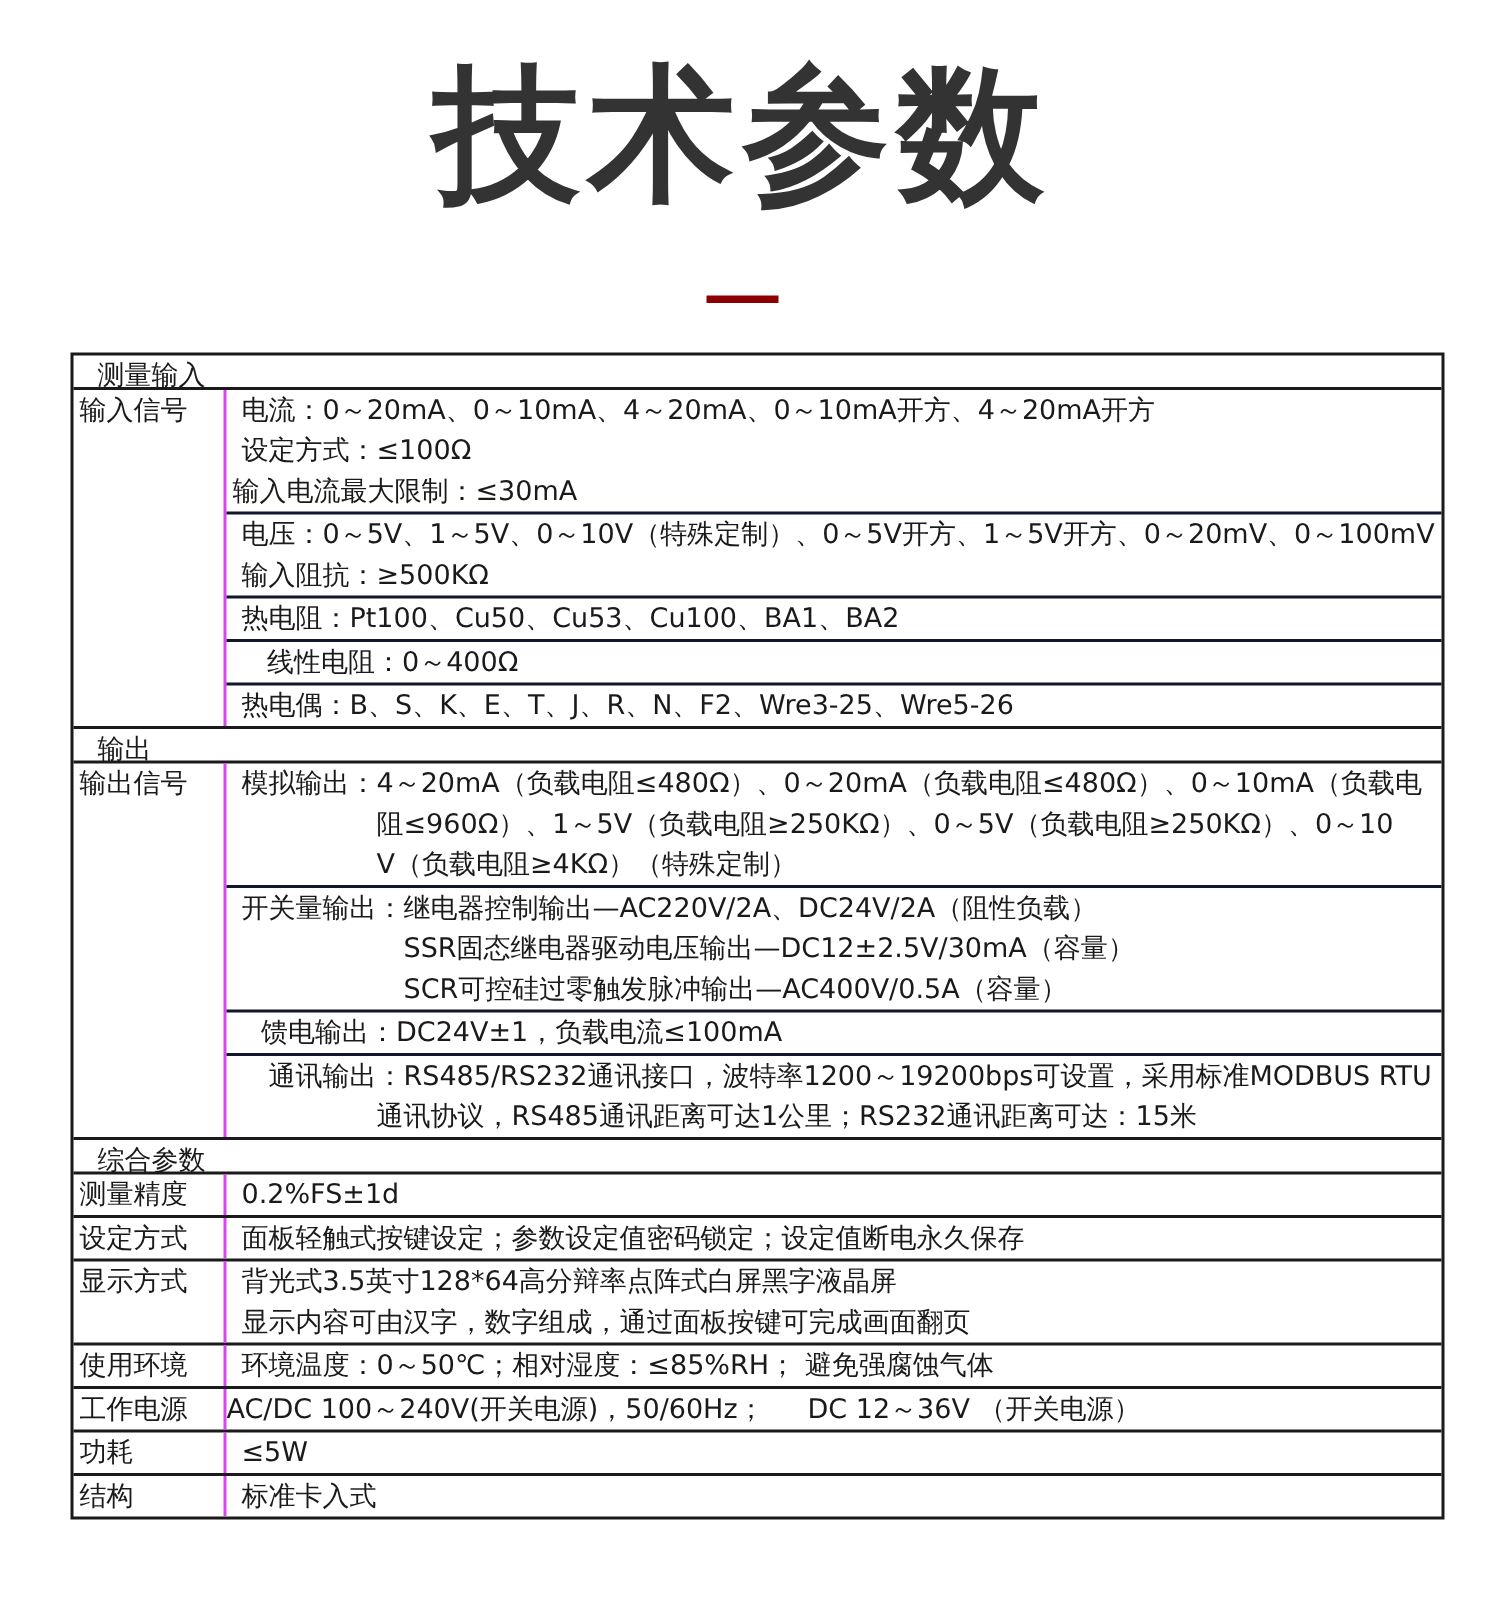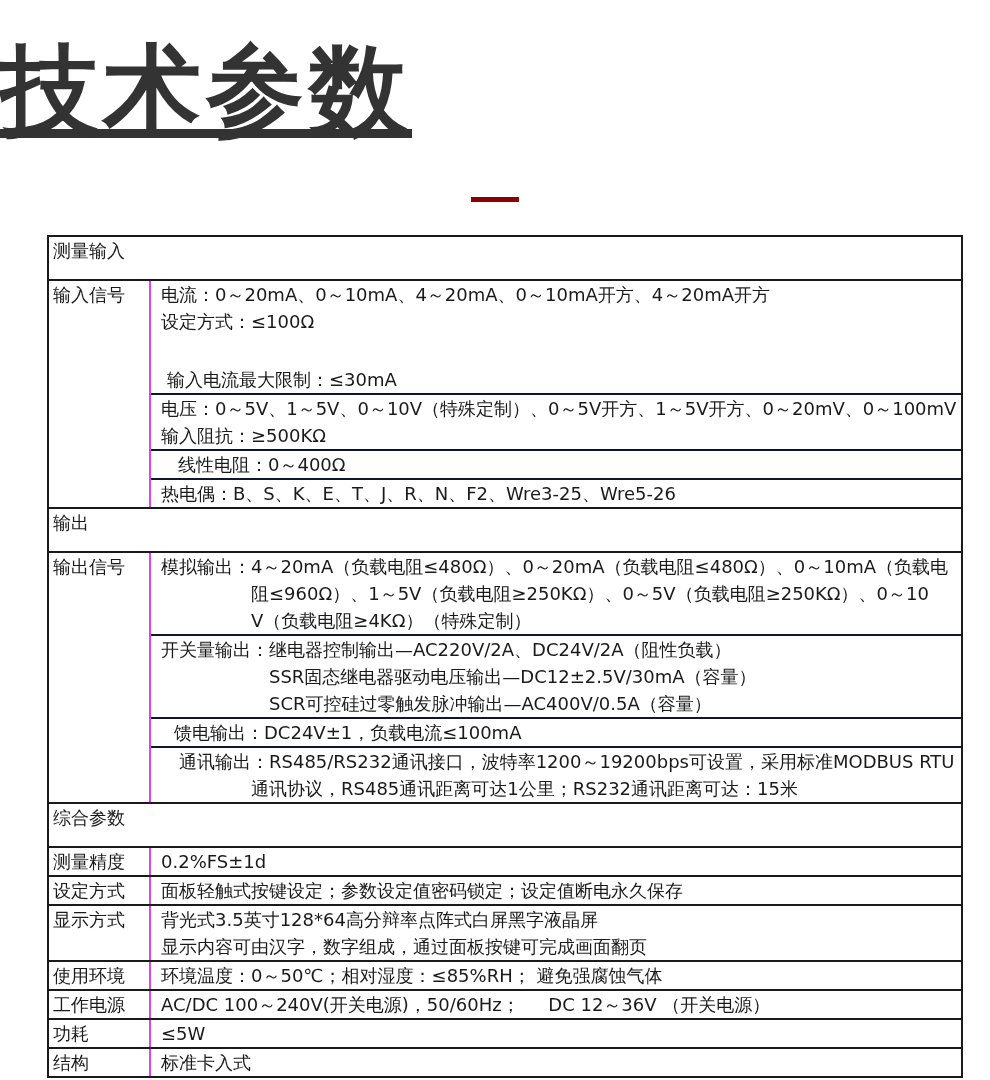--- a/index.html
+++ b/index.html
@@ -9,27 +9,26 @@
   }
   body {
     width: 990px;
     height: 1080px;
     overflow: hidden;
     font-family: "DejaVu Sans", sans-serif;
     color: #1a1a1a;
   }
   .page-title {
     margin: 34px 0 0 0;
-    text-align: left;
+    text-align: center;
     font-size: 98px;
     line-height: 1.15;
     font-weight: 800;
     letter-spacing: 5px;
     color: #333333;
-    text-decoration: underline;
   }
   .title-divider {
     width: 48px;
     height: 5px;
     background: #8b0000;
     margin: 50px auto 0 auto;
   }
   .spec-table {
     box-sizing: border-box;
     width: 916px;
@@ -37,23 +36,23 @@
     border: 2px solid #1a1a1a;
     font-size: 18px;
   }
   .trow {
     border-top: 2px solid #1a1a1a;
   }
   .trow:first-child {
     border-top: none;
   }
   .trow.section {
-    height: 42px;
+    height: 21px;
     line-height: 27px;
-    padding-left: 4px;
+    padding-left: 16px;
     white-space: pre;
   }
   .trow.param {
     display: flex;
     align-items: stretch;
   }
   .plabel {
     flex: none;
     width: 96px;
     padding-left: 4px;
@@ -85,25 +84,28 @@
 <div class="title-divider" style="background: rgb(139, 0, 0);"></div>
 
 <div class="spec-table">
     <div class="trow section">测量输入</div>
     <div class="trow param">
       <div class="plabel">输入信号</div>
       <div class="vcol">
         <div class="subrow">
           <div class="vline" style="padding-left: 10px;">电流：0～20mA、0～10mA、4～20mA、0～10mA开方、4～20mA开方</div>
           <div class="vline" style="padding-left: 10px;">设定方式：≤100Ω</div>
-          <div class="vline" style="padding-left: 16px; margin-top: 31px;">输入电流最大限制：≤30mA</div>
+          <div class="vline" style="padding-left: 4px;">输入电流最大限制：≤30mA</div>
         </div>
         <div class="subrow">
           <div class="vline" style="padding-left: 10px;">电压：0～5V、1～5V、0～10V（特殊定制）、0～5V开方、1～5V开方、0～20mV、0～100mV</div>
           <div class="vline" style="padding-left: 10px;">输入阻抗：≥500KΩ</div>
+        </div>
+        <div class="subrow">
+          <div class="vline" style="padding-left: 10px;">热电阻：Pt100、Cu50、Cu53、Cu100、BA1、BA2</div>
         </div>
         <div class="subrow">
           <div class="vline" style="padding-left: 27px;">线性电阻：0～400Ω</div>
         </div>
         <div class="subrow">
           <div class="vline" style="padding-left: 10px;">热电偶：B、S、K、E、T、J、R、N、F2、Wre3-25、Wre5-26</div>
         </div>
       </div>
     </div>
     <div class="trow section">输出</div>
@@ -160,21 +162,21 @@
       <div class="vcol">
         <div class="subrow">
           <div class="vline" style="padding-left: 10px;">环境温度：0～50℃；相对湿度：≤85%RH； 避免强腐蚀气体</div>
         </div>
       </div>
     </div>
     <div class="trow param">
       <div class="plabel">工作电源</div>
       <div class="vcol">
         <div class="subrow">
-          <div class="vline" style="padding-left: 10px;">AC/DC 100～240V(开关电源)，50/60Hz；     DC 12～36V （开关电源）</div>
+          <div class="vline" style="padding-left: 0;">AC/DC 100～240V(开关电源)，50/60Hz；     DC 12～36V （开关电源）</div>
         </div>
       </div>
     </div>
     <div class="trow param">
       <div class="plabel">功耗</div>
       <div class="vcol">
         <div class="subrow">
           <div class="vline" style="padding-left: 10px;">≤5W</div>
         </div>
       </div>

